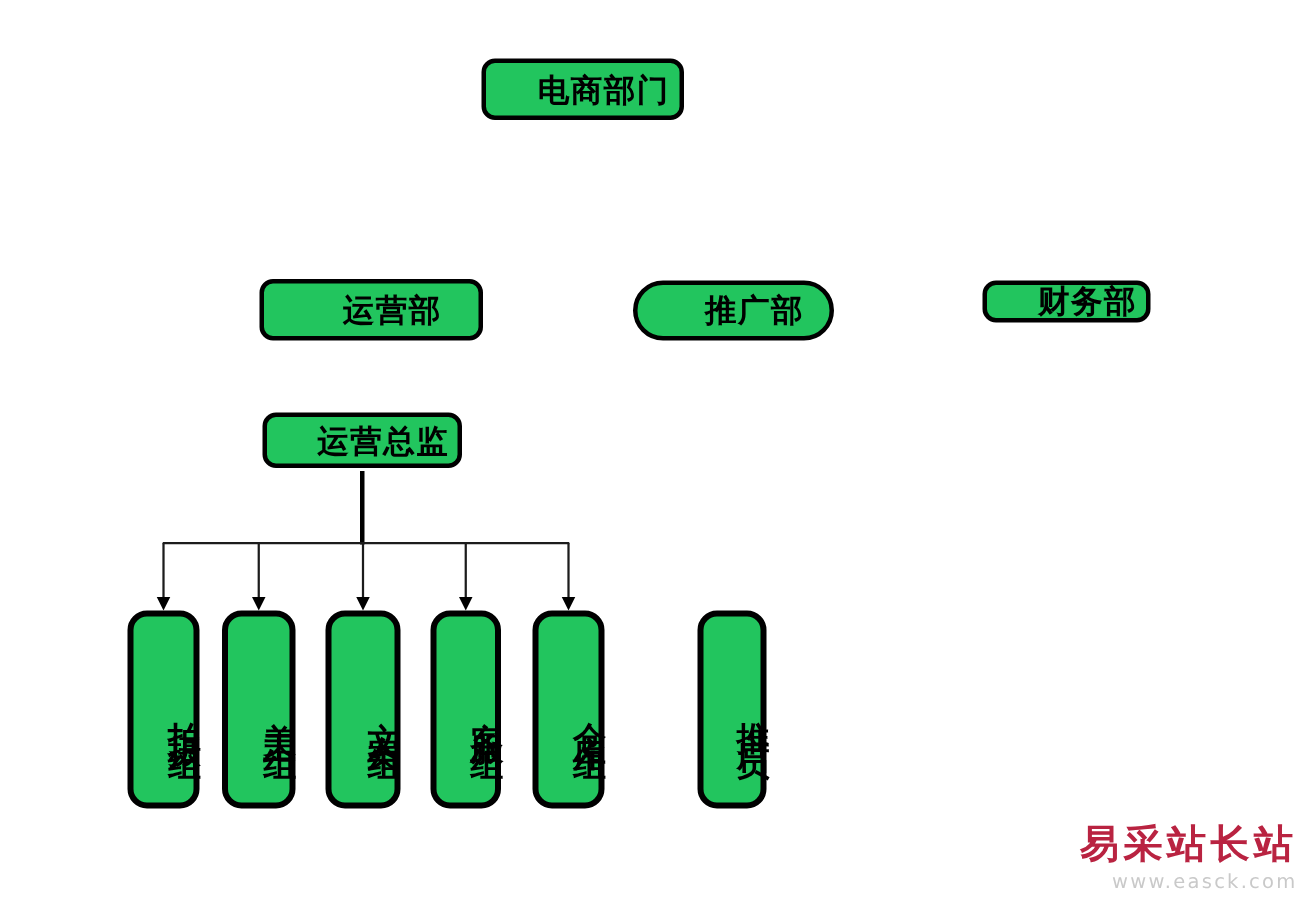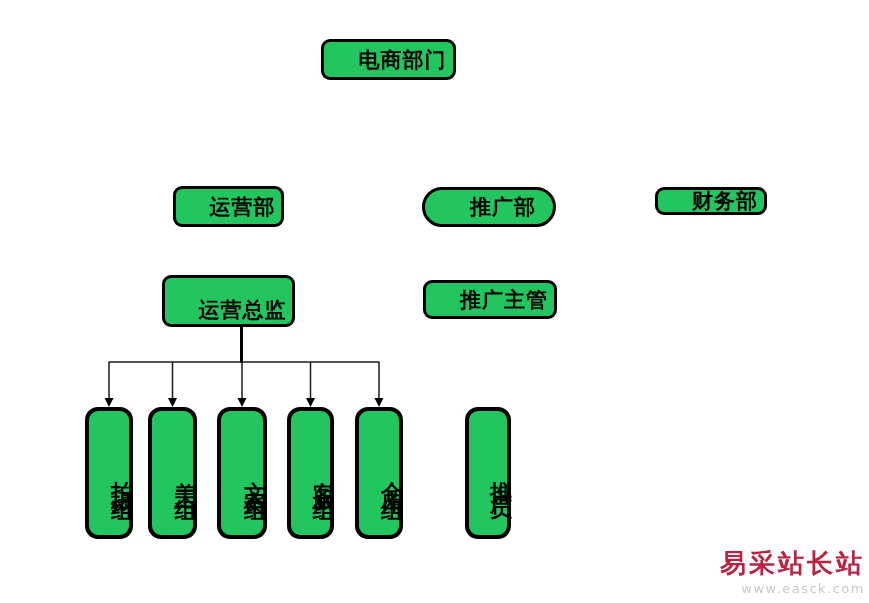--- a/index.html
+++ b/index.html
@@ -84,35 +84,32 @@
     <polygon points="168,398 177,398 172.5,407" fill="#000000"></polygon>
     <polygon points="237.5,398 246.5,398 242,407" fill="#000000"></polygon>
     <polygon points="306,398 315,398 310.5,407" fill="#000000"></polygon>
     <polygon points="374.5,398 383.5,398 379,407" fill="#000000"></polygon>
   </svg>
 
   <div class="node h-node root-node" style="left:321px; top:39px; width:135px; height:41px;">
     <span>电商部门</span>
   </div>
 
-  <div class="node h-node" style="left:173px; top:186px; width:111px; height:41px;text-align:right;">
+  <div class="node h-node" style="left:173px; top:186px; width:149px; height:41px;text-align:right;">
     <span>运营部</span>
   </div>
   <div class="node h-node" style="left:422px; top:187px; width:134px; height:40px;border-radius:20px;">
     <span>推广部</span>
   </div>
   <div class="node h-node" style="left:655px; top:187px; width:112px; height:28px;">
     <span>财务部</span>
   </div>
 
-  <div class="node h-node" style="left:162px; top:275px; width:133px; height:52px;align-items:flex-end;">
+  <div class="node h-node" style="left:175px; top:275px; width:133px; height:37px;">
     <span>运营总监</span>
-  </div>
-  <div class="node h-node" style="left:423px; top:280px; width:134px; height:39px;">
-    <span>推广主管</span>
   </div>
 
   <div class="node v-node" style="left:85px; top:407px; width:48px; height:132px;">
     <span class="vtext">拍摄组</span>
   </div>
   <div class="node v-node" style="left:148px; top:407px; width:49px; height:132px;">
     <span class="vtext">美工组</span>
   </div>
   <div class="node v-node" style="left:217px; top:407px; width:50px; height:132px;">
     <span class="vtext">文案组</span>

